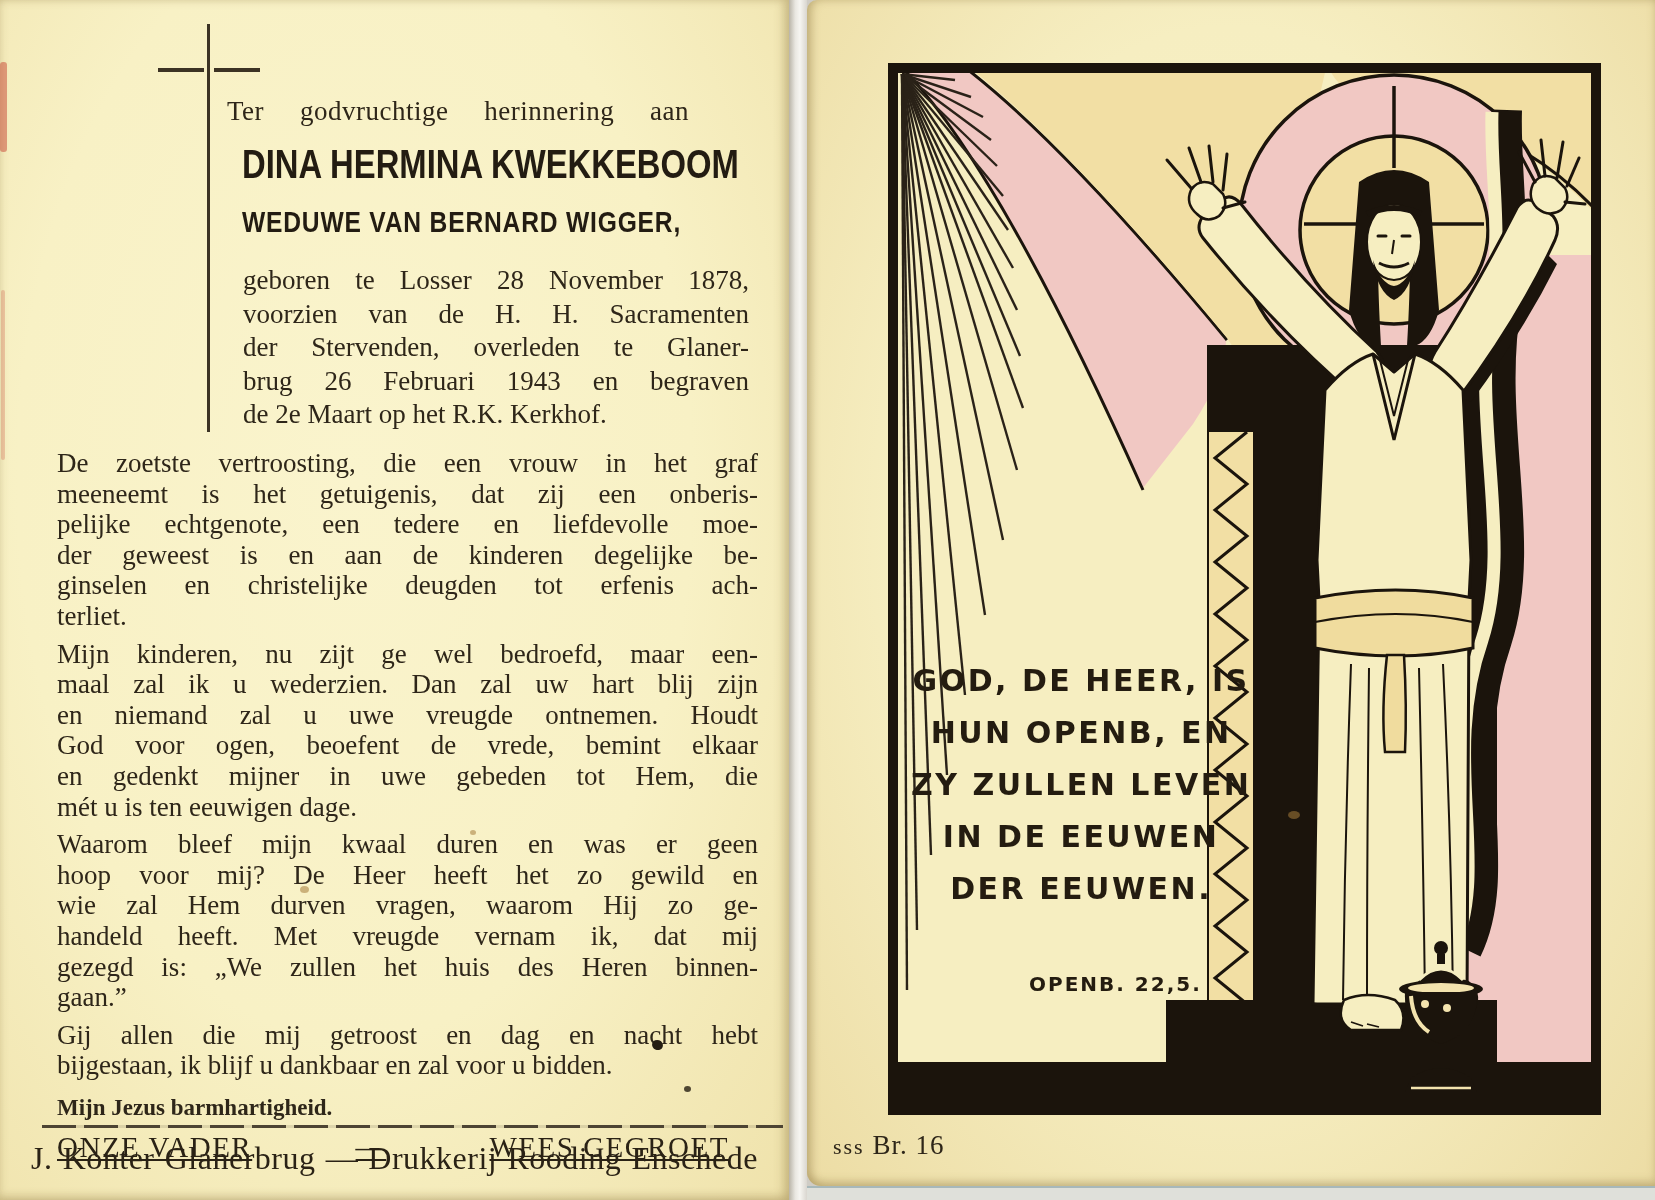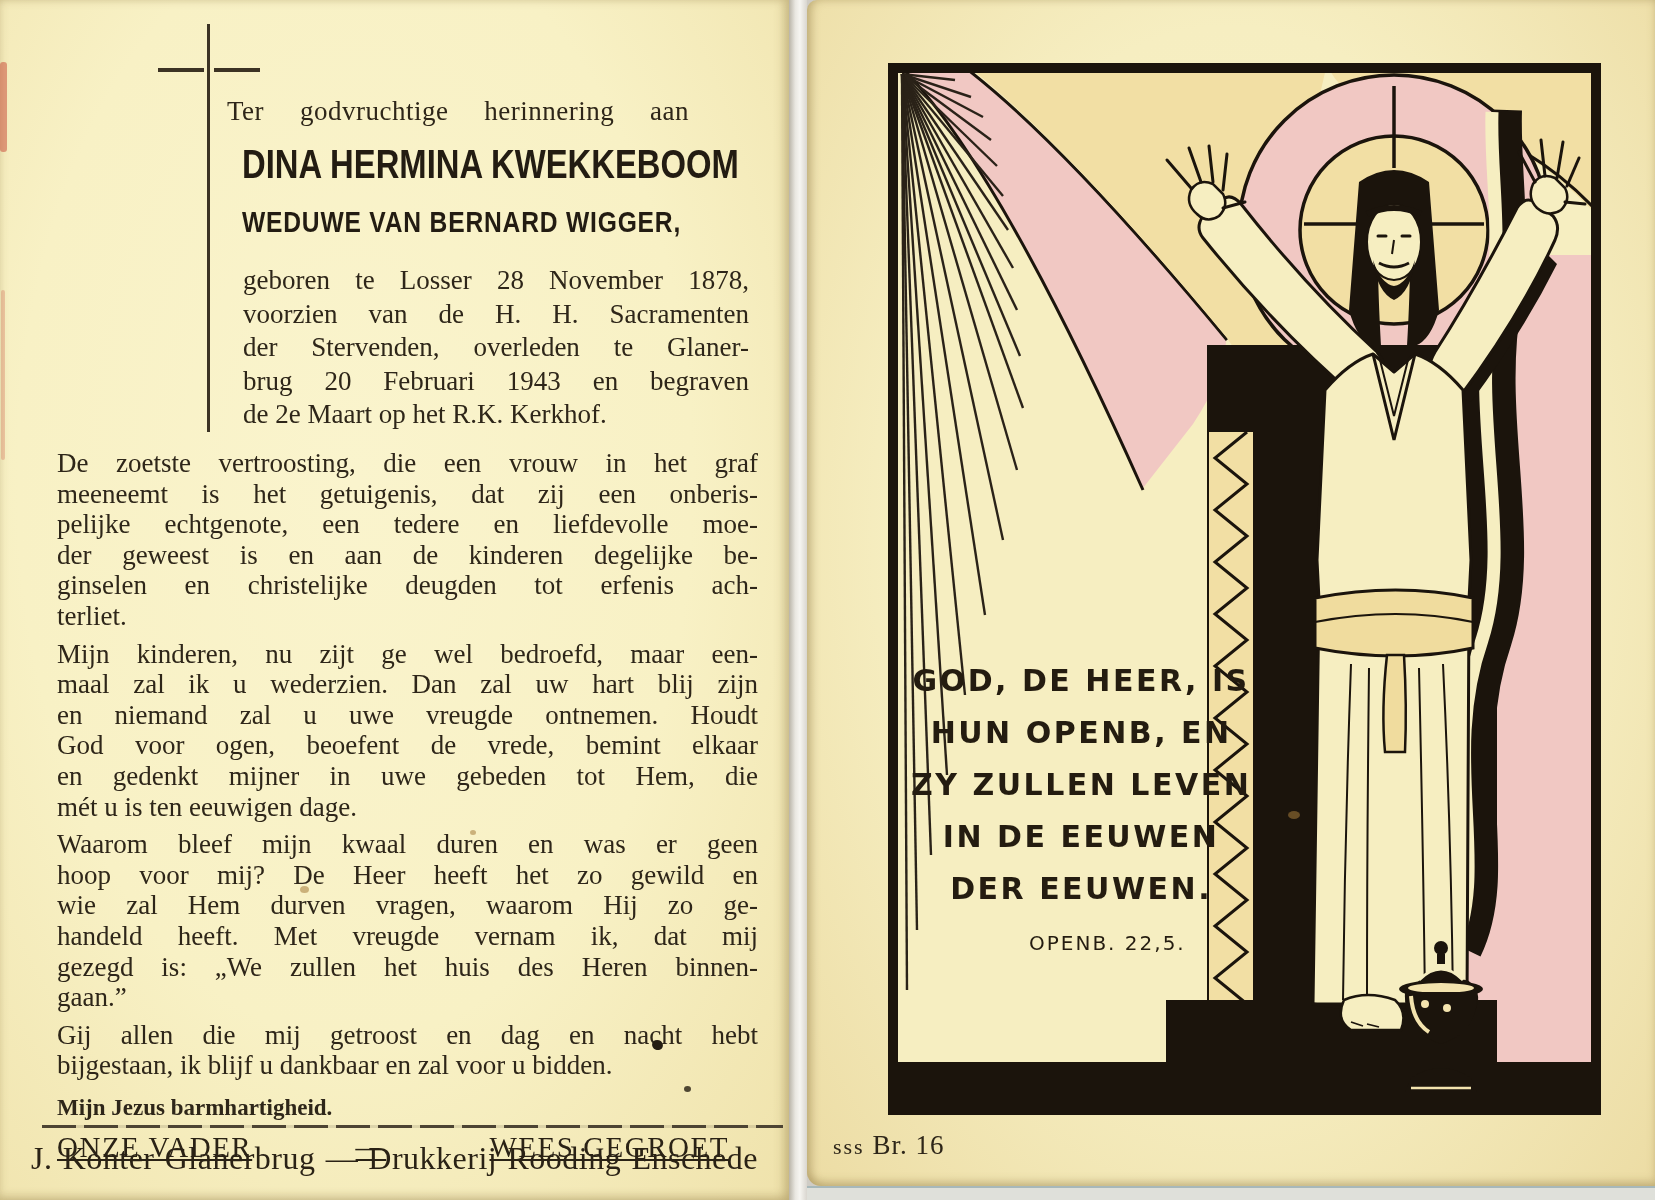--- a/index.html
+++ b/index.html
@@ -62,22 +62,22 @@
 
   .blob{position:absolute;border-radius:50%;background:#241d12;}
   .blob.b1{left:652px;top:1040px;width:11px;height:10px;transform:rotate(20deg);}
   .blob.b2{left:684px;top:1086px;width:7px;height:6px;opacity:.8;}
   .speck{position:absolute;border-radius:50%;background:#a57c3a;opacity:.55;}
 
   
   .art-svg{position:absolute;left:0;top:0;}
   .quote{position:absolute;left:104px;top:655px;font-family:"DejaVu Sans",sans-serif;
     font-size:30px;line-height:52px;font-weight:bold;letter-spacing:2.5px;color:#241c10;white-space:nowrap;}
-  .reference{position:absolute;left:222px;top:931px;font-family:"DejaVu Sans",sans-serif;
-    font-size:20px;font-weight:normal;letter-spacing:2px;color:#241c10;}
+  .reference{position:absolute;left:222px;top:972px;font-family:"DejaVu Sans",sans-serif;
+    font-size:20px;font-weight:bold;letter-spacing:2px;color:#241c10;}
   .series{position:absolute;left:26px;top:1130px;font-size:27px;color:#2e2619;letter-spacing:1px;}
   .series .small{font-size:22px;letter-spacing:2px;}
 </style>
 </head>
 <body>
 
 <div class="scan">
 
   <div class="card card-left">
     <div class="cross">
@@ -91,21 +91,21 @@
 
     <div class="name-block">
       <div class="deceased-name">DINA HERMINA KWEKKEBOOM</div>
       <div class="deceased-sub">WEDUWE VAN BERNARD WIGGER,</div>
     </div>
 
     <div class="vitae just">
         <div class="line">geboren te Losser 28 November 1878,</div>
         <div class="line">voorzien van de H. H. Sacramenten</div>
         <div class="line">der Stervenden, overleden te Glaner-</div>
-        <div class="line">brug 20 Februari 1943 en begraven</div>
+        <div class="line">brug 26 Februari 1943 en begraven</div>
         <div class="line last">de 2e Maart op het R.K. Kerkhof.</div>
       </div>
 
     <div class="body-text">
       <div>
           <div class="para just">
             <div class="line">De zoetste vertroosting, die een vrouw in het graf</div>
             <div class="line">meeneemt is het getuigenis, dat zij een onberis-</div>
             <div class="line">pelijke echtgenote, een tedere en liefdevolle moe-</div>
             <div class="line">der geweest is en aan de kinderen degelijke be-</div>

